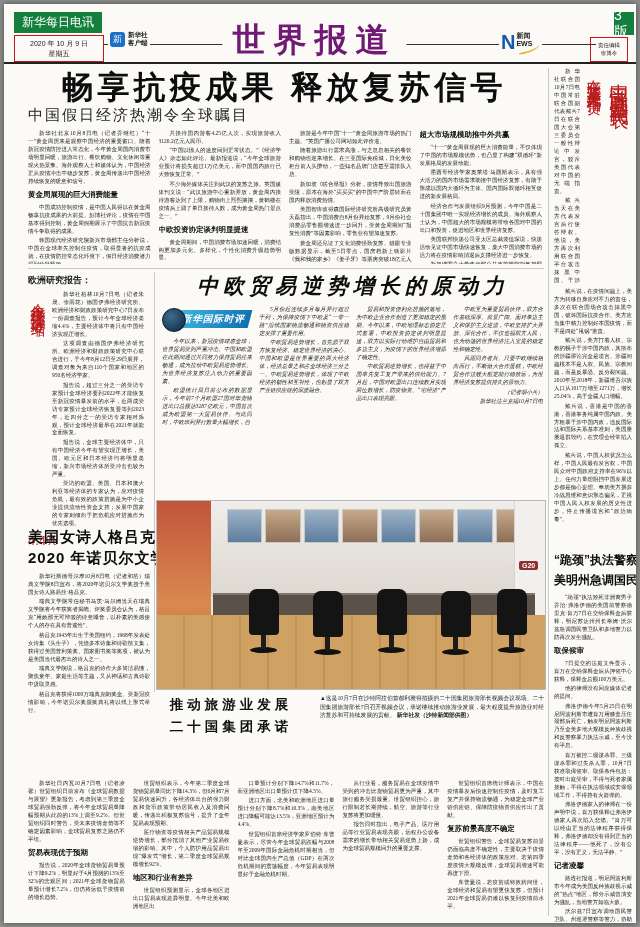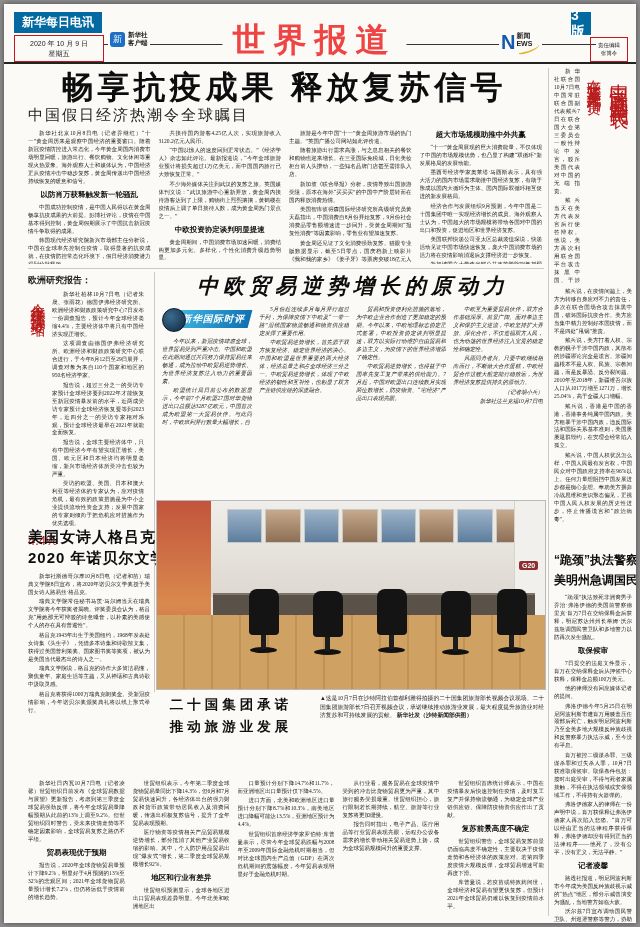--- a/index.html
+++ b/index.html
@@ -1,46 +1,46 @@
 <!DOCTYPE html>
 <html><head>
 <meta charset="utf-8">
 <style>
   html,body{margin:0;padding:0;background:#8f8f8f;}
   .page{position:relative;width:632px;height:919px;margin:4px auto;background:#fbfaf7;
         font-family:"Liberation Serif",serif;color:#1c1c1c;overflow:hidden;
         box-shadow:0 0 6px rgba(0,0,0,.5);}
   .abs{position:absolute;}
   
-  .mast-box{background:#0369a1;color:#fff;font-family:"Liberation Sans",sans-serif;
-            font-weight:bold;display:flex;align-items:center;justify-content:center;}
+  .mast-box{background:#15803d;color:#fff;font-family:"Liberation Sans",sans-serif;
+            font-weight:normal;display:flex;align-items:center;justify-content:center;}
   .date-box{border:1px solid #c5161d;color:#222;font-size:7px;line-height:1.4;
             display:flex;flex-direction:column;align-items:center;justify-content:center;
             font-family:"Liberation Sans",sans-serif;}
-  .section-title{color:#ef4444;font-family:"Liberation Sans",sans-serif;font-weight:bold;
+  .section-title{color:#701a75;font-family:"Liberation Sans",sans-serif;font-weight:bold;
             font-size:33px;letter-spacing:8px;white-space:nowrap;background:#fbfaf7;padding:0 10px;}
   .hline{background:#333;height:1px;}
   .applogo{display:flex;gap:3px;align-items:center;font-family:"Liberation Sans",sans-serif;}
   .appicon{width:15px;height:15px;background:#1c6fc4;border-radius:3px;color:#fff;
            font-size:9px;display:flex;align-items:center;justify-content:center;}
   .applines{font-size:6.5px;line-height:1.3;color:#222;font-weight:bold;}
   .newslogo{display:flex;align-items:flex-start;font-family:"Liberation Sans",sans-serif;}
   .newsN{color:#155bab;font-size:20px;font-weight:bold;line-height:1;}
   .newsTxt{font-size:7px;font-weight:bold;color:#222;line-height:1.1;margin-left:1px;}
   .swoosh{width:22px;height:7px;border-bottom:2px solid #e8b531;border-radius:0 0 80% 20%;
           transform:rotate(-12deg);margin-left:-14px;margin-top:12px;}
   
   .h-main{font-family:"Liberation Sans",sans-serif;font-weight:bold;color:#0d0d0d;
           text-align:center;white-space:nowrap;}
   .deck{text-align:left;font-size:15px;color:#222;letter-spacing:2px;}
   .cols{display:flex;}
   .art-col{font-size:5.5px;line-height:1.45;text-align:justify;overflow:hidden;color:#222;}
   .art-col p{margin:0 0 1.5px;text-indent:2em;}
   .subhead{font-family:"Liberation Sans",sans-serif;font-weight:bold;font-size:7.5px;
-           text-align:center;text-indent:0 !important;margin:4px 0 3px;color:#111;}
+           text-align:left;text-indent:0 !important;margin:4px 0 3px;color:#111;}
   .sign{text-align:right;text-indent:0 !important;}
   .vtext{writing-mode:vertical-rl;text-orientation:upright;
          font-family:"Liberation Sans",sans-serif;font-weight:normal;color:#b91c1c;}
   .kicker{font-family:"Liberation Sans",sans-serif;font-weight:bold;font-size:9px;}
   .op-col p{font-style:italic;}
   .badge{position:relative;height:26px;margin:2px 4px 4px 0;}
   .badge-skew{position:absolute;left:14px;top:2px;width:74px;height:18px;background:linear-gradient(100deg,#41b7e2,#0e6fb0);
               transform:skewX(-15deg);display:flex;align-items:center;justify-content:center;}
   .badge-skew span{transform:skewX(15deg);color:#fff;font-family:"Liberation Sans",sans-serif;
               font-weight:bold;font-style:italic;font-size:9.5px;letter-spacing:1px;}
@@ -95,37 +95,37 @@
 
   <div class="abs newslogo" style="left:495px;top:26px;background:#fbfaf7;padding:2px;">
     <span class="newsN">N</span>
     <span class="newsTxt">
       <span>新闻</span><br>
       <span>EWS</span>
     </span>
     <span class="swoosh"></span>
   </div>
 
-  <div class="abs mast-box" style="left:567px;top:8px;width:20px;height:23px;font-size:14px;">3 版</div>
+  <div class="abs mast-box" style="left:610px;top:8px;width:20px;height:23px;font-size:14px;">3 版</div>
   <div class="abs date-box" style="left:586px;top:33px;width:36px;height:23px;font-size:5.5px;">
     <span>责任编辑</span>
     <span>张博令</span>
   </div>
 
   <div class="abs hline" style="left:0;top:58px;width:632px;height:2px;background:#222;"></div>
 
   <div class="abs vrule" style="left:544px;top:64px;height:848px;"></div>
 
   <div class="abs h-main" style="left:24px;top:62px;width:512px;font-size:32px;letter-spacing:4px;">畅享抗疫成果  释放复苏信号</div>
   <div class="abs deck" style="left:24px;top:102px;width:512px;">中国假日经济热潮令全球瞩目</div>
 
   <div class="abs cols" style="left:24px;top:126px;width:514px;height:134px;gap:8px;">
     <div class="art-col" style="width:123px;height:134px;">
       <p>新华社北京10月8日电（记者乔继红）“十一”黄金周历来是观察中国经济的重要窗口。随着新冠疫情防控进入常态化，今年黄金周国内消费市场明显回暖，旅游出行、餐饮购物、文化休闲等重现火热景象。海外观察人士和媒体认为，中国经济正从疫情冲击中稳步复苏，黄金周传递出中国经济持续恢复的暖意和信号。</p>
-      <div class="subhead">以防肖万获释触发新一轮骚乱</div>
+      <div class="subhead">黄金周展现的巨大消费能量</div>
       <div>
           <p>中国成功控制疫情，是中国人民得以在黄金周畅享抗疫成果的大前提。彭博社评论，疫情在中国基本得到控制，黄金周假期展示了中国抗击新冠疫情斗争取得的成果。</p>
           <p>韩国现代经济研究院新兴市场部主任分析说，中国在全球率先控制住疫情，取得显著的抗疫成就，在疫情防控常态化环境下，假日经济消费潜力得到分批释放。</p>
         </div>
     </div>
     <div class="art-col" style="width:123px;height:134px;">
       <div>
           <p>共接待国内游客4.25亿人次，实现旅游收入3120.2亿元人民币。</p>
           <p>“中国以惊人的速度回到正常状态。”《经济学人》杂志如此评论。最新报道说，“今年全球旅游业预计将损失超过1万亿美元，而中国国内旅行已大致恢复正常。”</p>
           <p>不少海外媒体关注到武汉的复苏之旅。英国媒体刊文说：“武汉旅游中心重新开放，黄金周内接待游客达到了上限，购物街上熙熙攘攘，黄鹤楼在疫情后上调了单日接待人数，成为黄金周热门景点之一。”</p>
@@ -254,22 +254,22 @@
     <div class="deskrow"></div>
     <div class="floor"></div>
     <div class="chair" style="left:92px;top:88px;"></div>
     <div class="chair" style="left:156px;top:90px;"></div>
     <div class="chair" style="left:220px;top:88px;"></div>
     <div class="chair" style="left:284px;top:90px;"></div>
     <div class="chair" style="left:340px;top:88px;"></div>
   </div>
 
   <div class="abs" style="left:152px;top:690px;width:150px;">
+    <div class="cap-title">推动旅游业发展</div>
     <div class="cap-title">二十国集团承诺</div>
-    <div class="cap-title">推动旅游业发展</div>
   </div>
   <div class="abs cap-text" style="left:316px;top:690px;width:224px;">
     <span>▲这是10月7日在沙特阿拉伯首都利雅得拍摄的二十国集团旅游部长视频会议现场。二十国集团旅游部长7日召开视频会议，承诺继续推动旅游业发展，最大程度提升旅游业对经济复苏和可持续发展的贡献。</span>
     <span class="credit">新华社发（沙特新闻部供图）</span>
   </div>
 
 
   <div class="abs cols" style="left:24px;top:776px;width:516px;height:136px;gap:8px;">
     <div class="art-col" style="width:97px;height:136px;">
       <p>新华社日内瓦10月7日电（记者凌馨）世贸组织日前发布《全球贸易数据与展望》更新报告，考虑到第三季度全球贸易强劲反弹，将今年全球贸易量降幅预期从此前的13%上调至9.2%。但世贸组织同时警告，受未来疫情走势等不确定因素影响，全球贸易复苏之路仍不平坦。</p>

